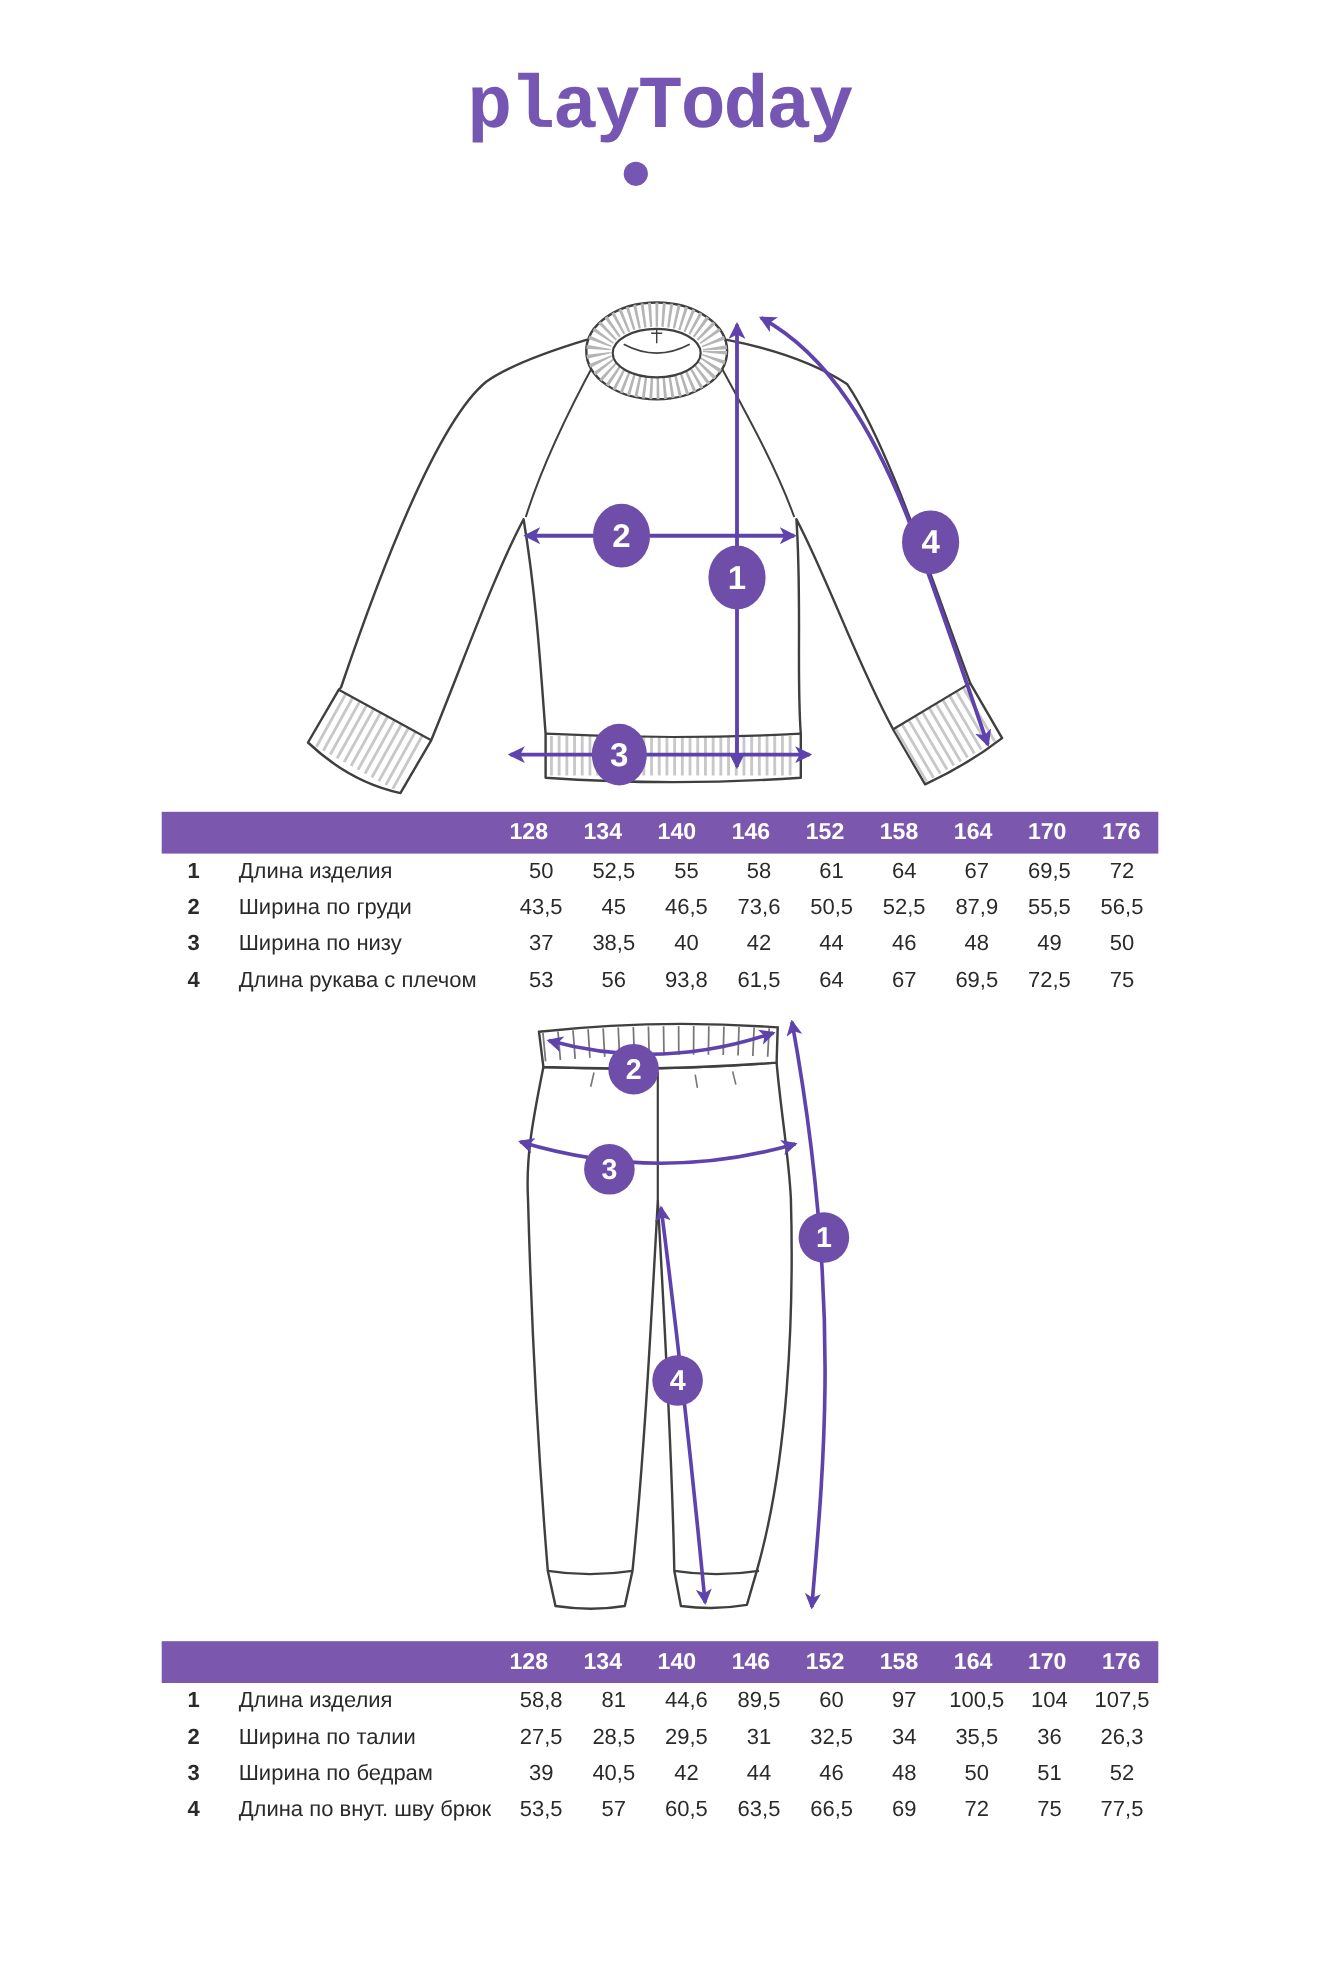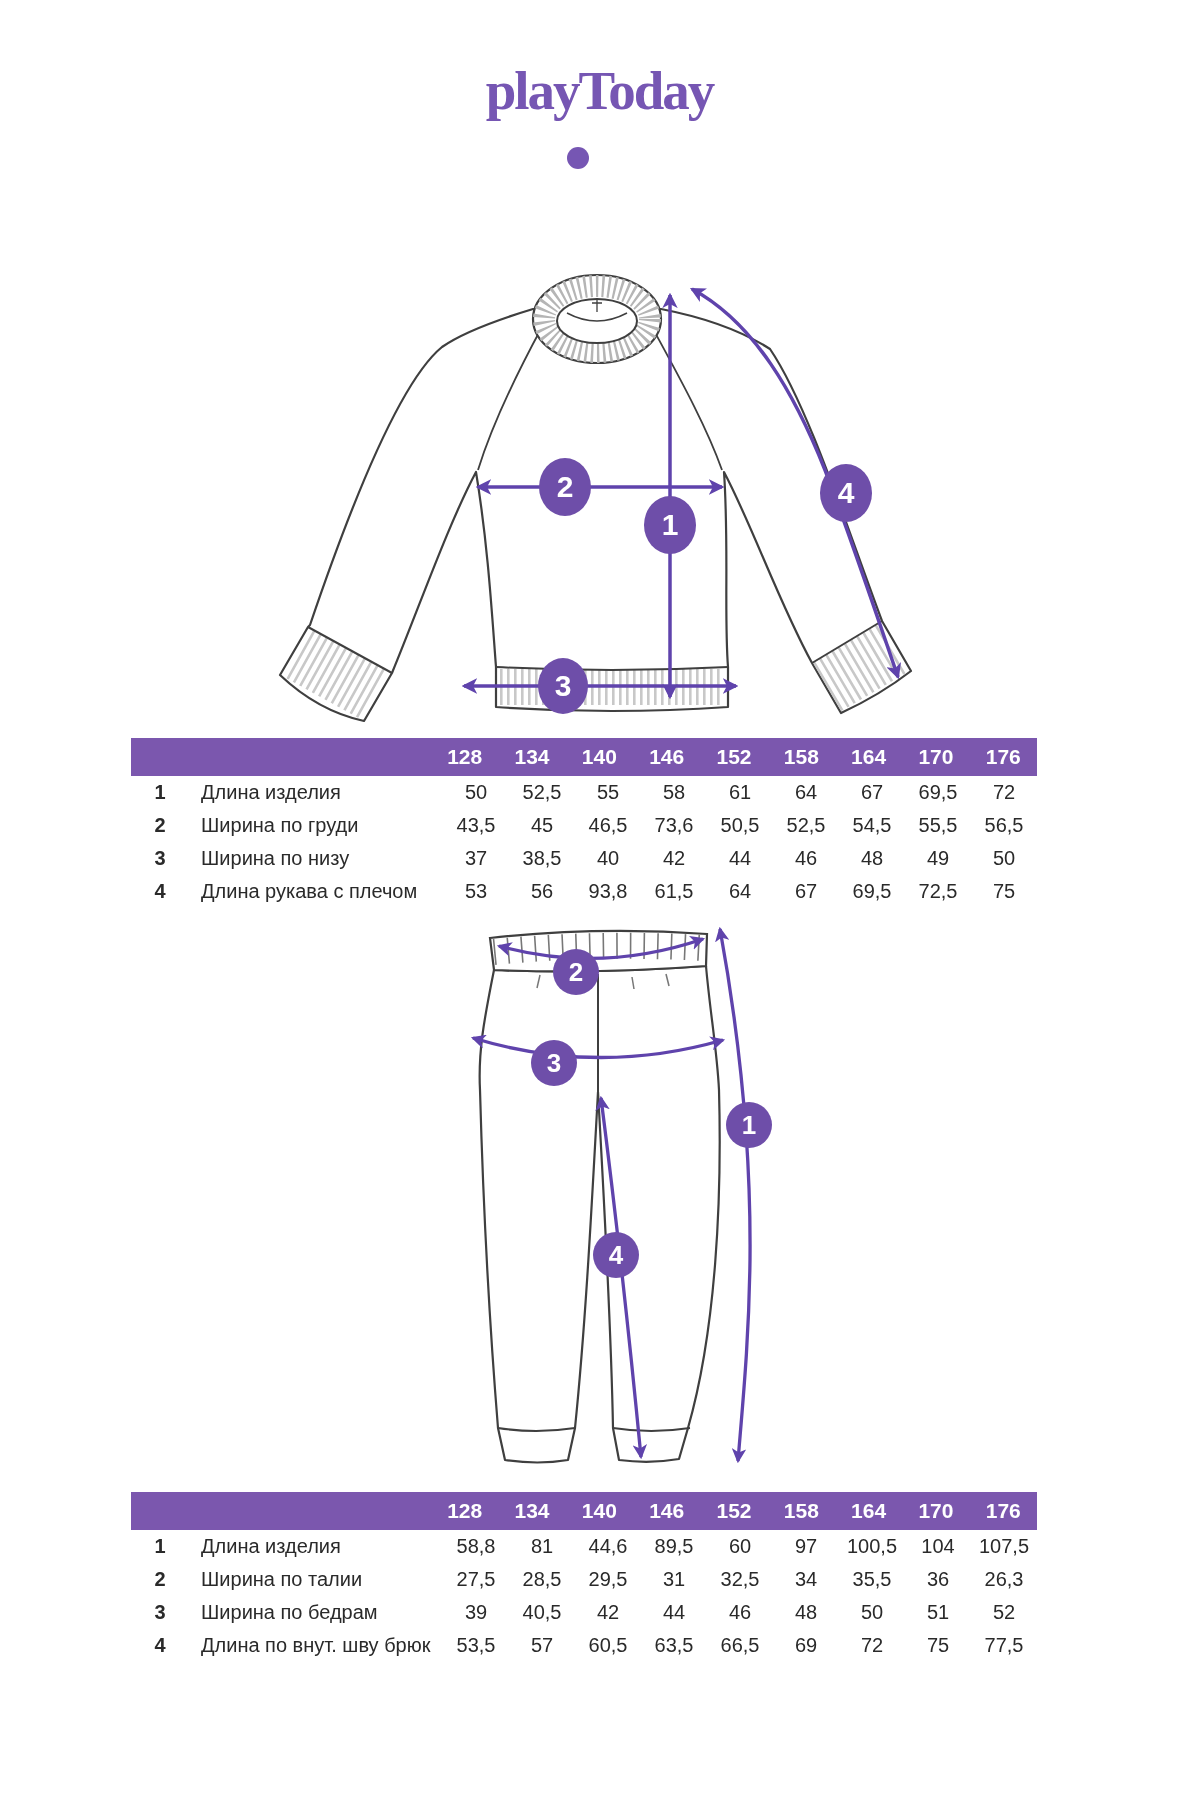--- a/index.html
+++ b/index.html
@@ -1,29 +1,29 @@
 <!DOCTYPE html>
 <html><head>
 <meta charset="utf-8">
 <style>
   html,body{margin:0;padding:0;background:#fff;}
   .canvas{position:relative;width:1199px;height:1800px;background:#ffffff;overflow:hidden;
           font-family:"Liberation Sans",sans-serif;margin:0 auto;}
   
   .logo{position:absolute;top:62px;left:0;width:100%;text-align:center;
-        font-family:Liberation Serif, serif;font-weight:bold;font-size:55px;
+        font-family:Liberation Mono, monospace;font-weight:bold;font-size:68px;
         letter-spacing:-2px;color:#7656b3;line-height:1.05;}
   .logo-dot{position:absolute;top:147px;left:567px;width:22px;height:22px;border-radius:50%;
         background:#7656b3;}
   
   .svg-abs{position:absolute;}
   #sweatshirt-svg{left:250px;top:225px;}
   #pants-svg{left:420px;top:900px;}
   
-  .size-table{position:absolute;left:131px;width:906px;}
+  .size-table{position:absolute;left:147px;width:906px;}
   #table-top{top:738px;}
   #table-bottom{top:1492px;}
   .st-header{display:flex;height:38px;background:#7b57ae;align-items:center;}
   .st-spacer{width:300px;}
   .st-col{flex:1;text-align:center;color:#ffffff;font-weight:bold;font-size:21px;}
   .st-row{display:flex;height:33px;align-items:center;color:#2a2a2a;}
   .st-num{width:58px;text-align:center;font-weight:bold;font-size:20px;}
   .st-label{width:242px;padding-left:12px;font-size:20px;white-space:nowrap;}
   .st-val{flex:1;text-align:center;font-size:20px;}
 </style>
@@ -205,21 +205,21 @@
     </div>
     <div class="st-row">
       <div class="st-num">2</div>
       <div class="st-label">Ширина по груди</div>
       <div class="st-val">43,5</div>
       <div class="st-val">45</div>
       <div class="st-val">46,5</div>
       <div class="st-val">73,6</div>
       <div class="st-val">50,5</div>
       <div class="st-val">52,5</div>
-      <div class="st-val">54,5</div>
+      <div class="st-val">87,9</div>
       <div class="st-val">55,5</div>
       <div class="st-val">56,5</div>
     </div>
     <div class="st-row">
       <div class="st-num">3</div>
       <div class="st-label">Ширина по низу</div>
       <div class="st-val">37</div>
       <div class="st-val">38,5</div>
       <div class="st-val">40</div>
       <div class="st-val">42</div>

